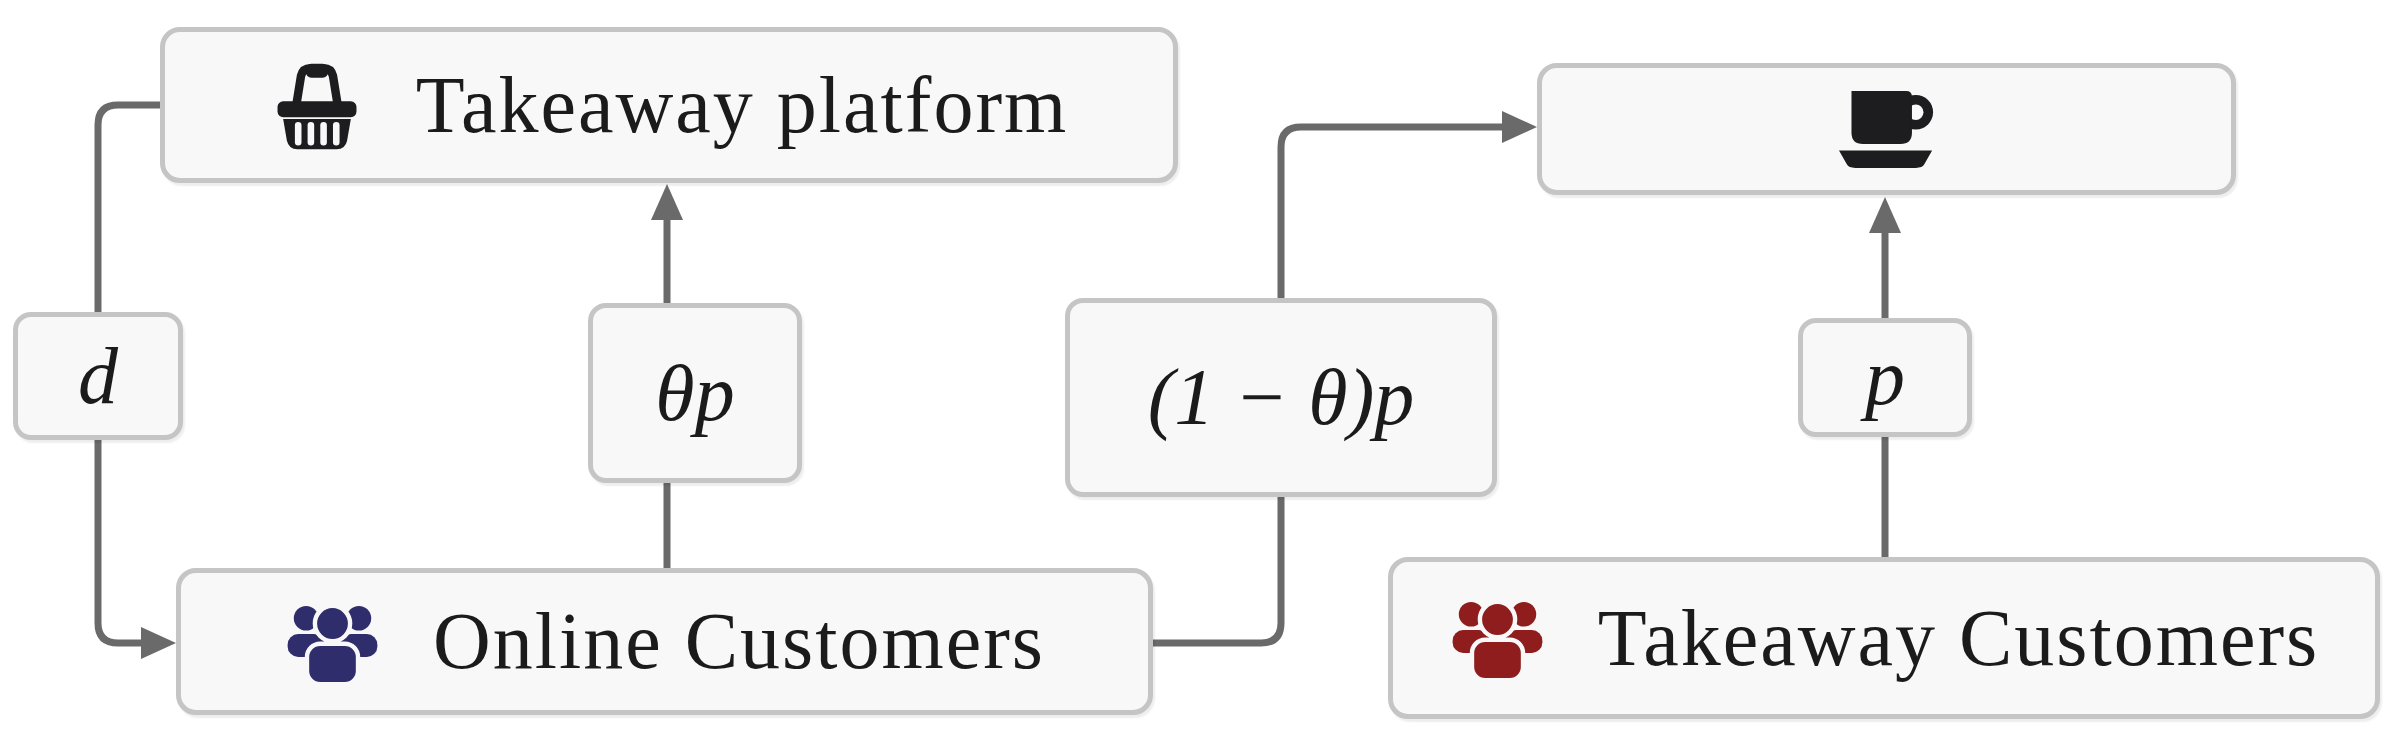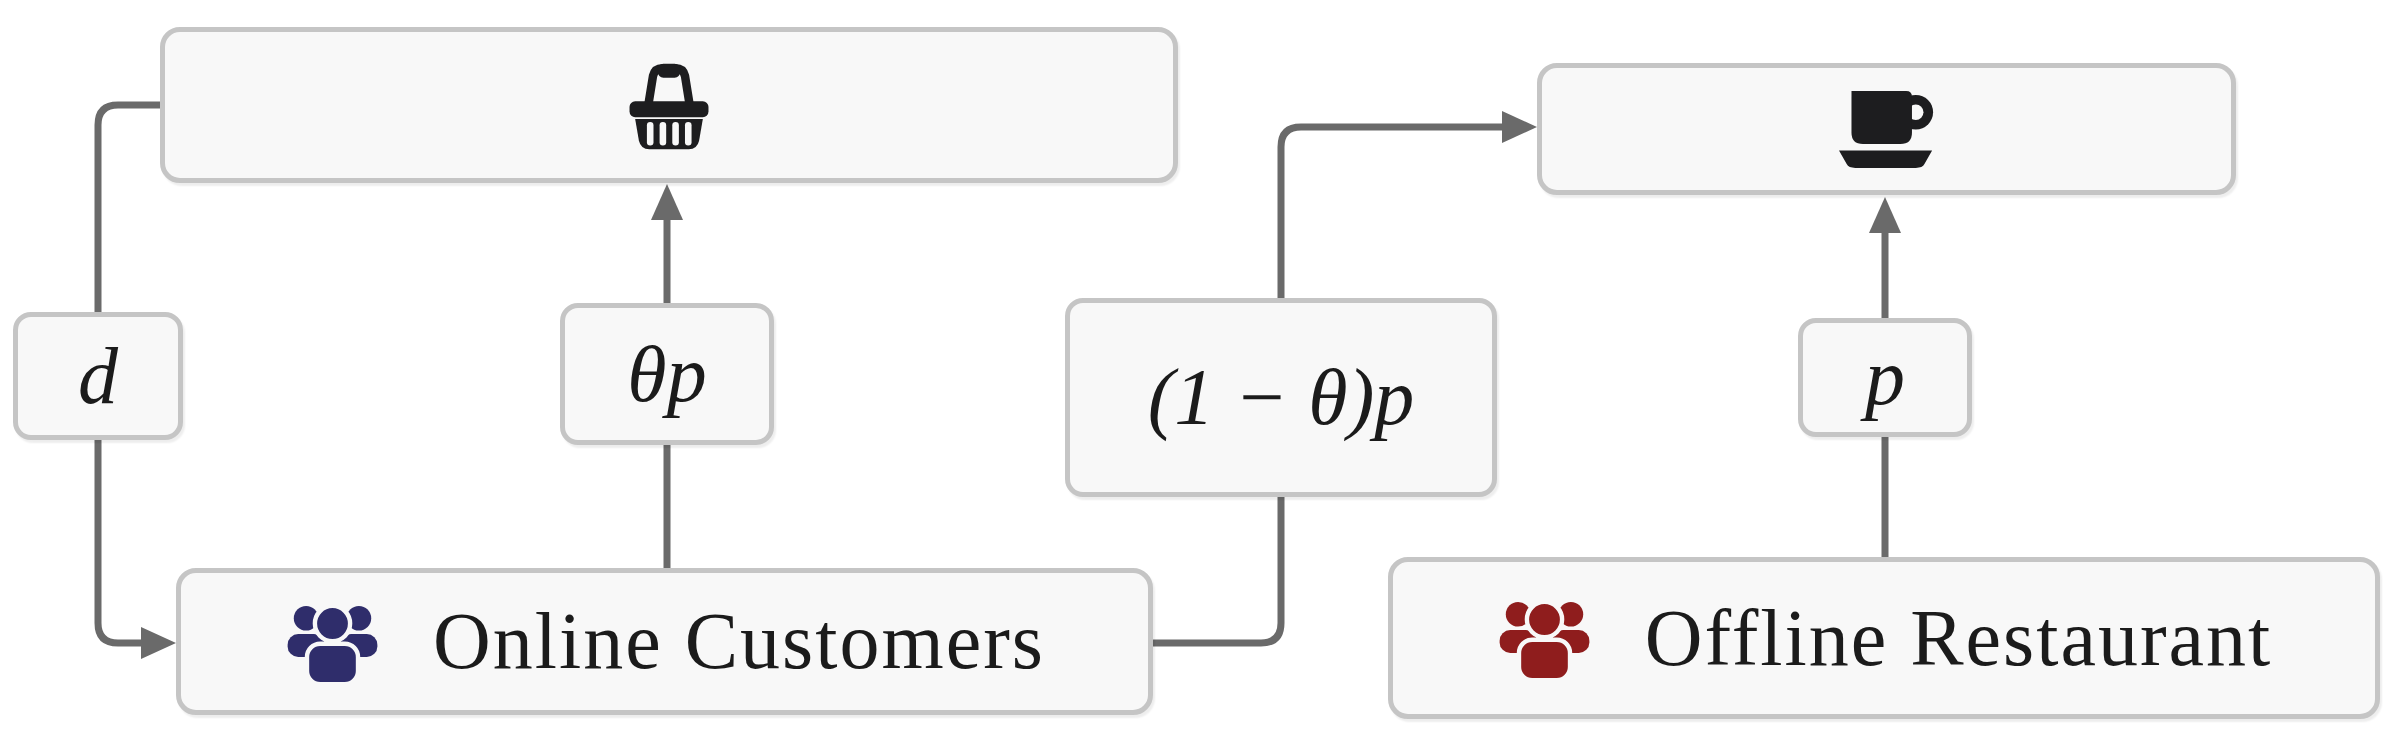--- a/index.html
+++ b/index.html
@@ -57,21 +57,21 @@
     white-space: nowrap;
   }
 
   
   .node-takeaway   { left: 160px;  top: 27px;  width: 1018px; height: 156px; }
   .node-restaurant { left: 1537px; top: 63px;  width: 699px;  height: 132px; }
   .node-online     { left: 176px;  top: 568px; width: 977px;  height: 147px; }
   .node-offline    { left: 1388px; top: 557px; width: 992px;  height: 162px; }
 
   .label-d       { left: 13px;   top: 312px; width: 170px; height: 128px; }
-  .label-theta-p { left: 560px;  top: 303px; width: 214px; height: 142px; }
+  .label-theta-p { left: 588px;  top: 303px; width: 214px; height: 180px; }
   .label-omtp    { left: 1065px; top: 298px; width: 432px; height: 199px; }
   .label-p       { left: 1798px; top: 318px; width: 174px; height: 119px; }
 </style>
 </head>
 <body>
 
 <div class="canvas" style="--node-fill: #f8f8f8; --node-border: #c5c5c5; --line: #6a6a6a; --text: #1b1b1b; background: rgb(255, 255, 255);">
 
   <svg class="edges" width="2389" height="739" viewBox="0 0 2389 739" aria-hidden="true">
     <path class="edge-line" d="M160 105 H118 Q98 105 98 125 V623 Q98 643 118 643 H146"></path>
@@ -93,20 +93,21 @@
         <path d="M28 50 L33 19 Q35 11 43 11 L57 11 Q65 11 67 19 L72 50" fill="none" stroke="currentColor" stroke-width="9"></path>
         <rect x="38" y="6" width="24" height="15" rx="6" fill="currentColor"></rect>
         <rect x="8" y="46" width="84" height="17" rx="6" fill="currentColor"></rect>
         <path d="M14 65 H86 L82 88 Q80 97 71 97 H29 Q20 97 18 88 Z" fill="currentColor"></path>
         <rect x="26.5" y="68" width="7" height="25" rx="3.5" fill="var(--node-fill)"></rect>
         <rect x="40" y="68" width="7" height="25" rx="3.5" fill="var(--node-fill)"></rect>
         <rect x="53.5" y="68" width="7" height="25" rx="3.5" fill="var(--node-fill)"></rect>
         <rect x="67" y="68" width="7" height="25" rx="3.5" fill="var(--node-fill)"></rect>
       </svg>
     </span>
+    <span class="node-label">Takeaway platform</span>
   </div>
 
   <div class="node node-restaurant">
     <span class="icon" style="color: rgb(29, 29, 31);">
       <svg width="96" height="77" viewBox="0 0 100 80">
         <circle cx="80" cy="22" r="18" fill="currentColor"></circle>
         <circle cx="80" cy="22" r="8" fill="var(--node-fill)"></circle>
         <path d="M13 0 H70 Q76 0 76 6 V43 Q76 55 64 55 H25 Q13 55 13 43 Z" fill="currentColor"></path>
         <path d="M0 62 H97 L89 76 Q87 80 80 80 H17 Q10 80 8 76 Z" fill="currentColor"></path>
       </svg>
@@ -131,21 +132,21 @@
     <span class="icon" style="color: rgb(143, 29, 29);">
       <svg width="97" height="88" viewBox="0 0 110 100">
         <circle cx="25" cy="23" r="14" fill="currentColor"></circle>
         <circle cx="85" cy="23" r="14" fill="currentColor"></circle>
         <rect x="4" y="41" width="42" height="26" rx="12" fill="currentColor"></rect>
         <rect x="64" y="41" width="42" height="26" rx="12" fill="currentColor"></rect>
         <circle cx="55" cy="29" r="20" fill="currentColor" stroke="var(--node-fill)" stroke-width="5"></circle>
         <rect x="26" y="52" width="58" height="46" rx="15" fill="currentColor" stroke="var(--node-fill)" stroke-width="5"></rect>
       </svg>
     </span>
-    <span class="node-label">Offline Restaurant</span>
+    <span class="node-label">Takeaway Customers</span>
   </div>
 
   <div class="edge-label label-d">
     <span class="math">d</span>
   </div>
 
   <div class="edge-label label-theta-p">
     <span class="math">θp</span>
   </div>
 

